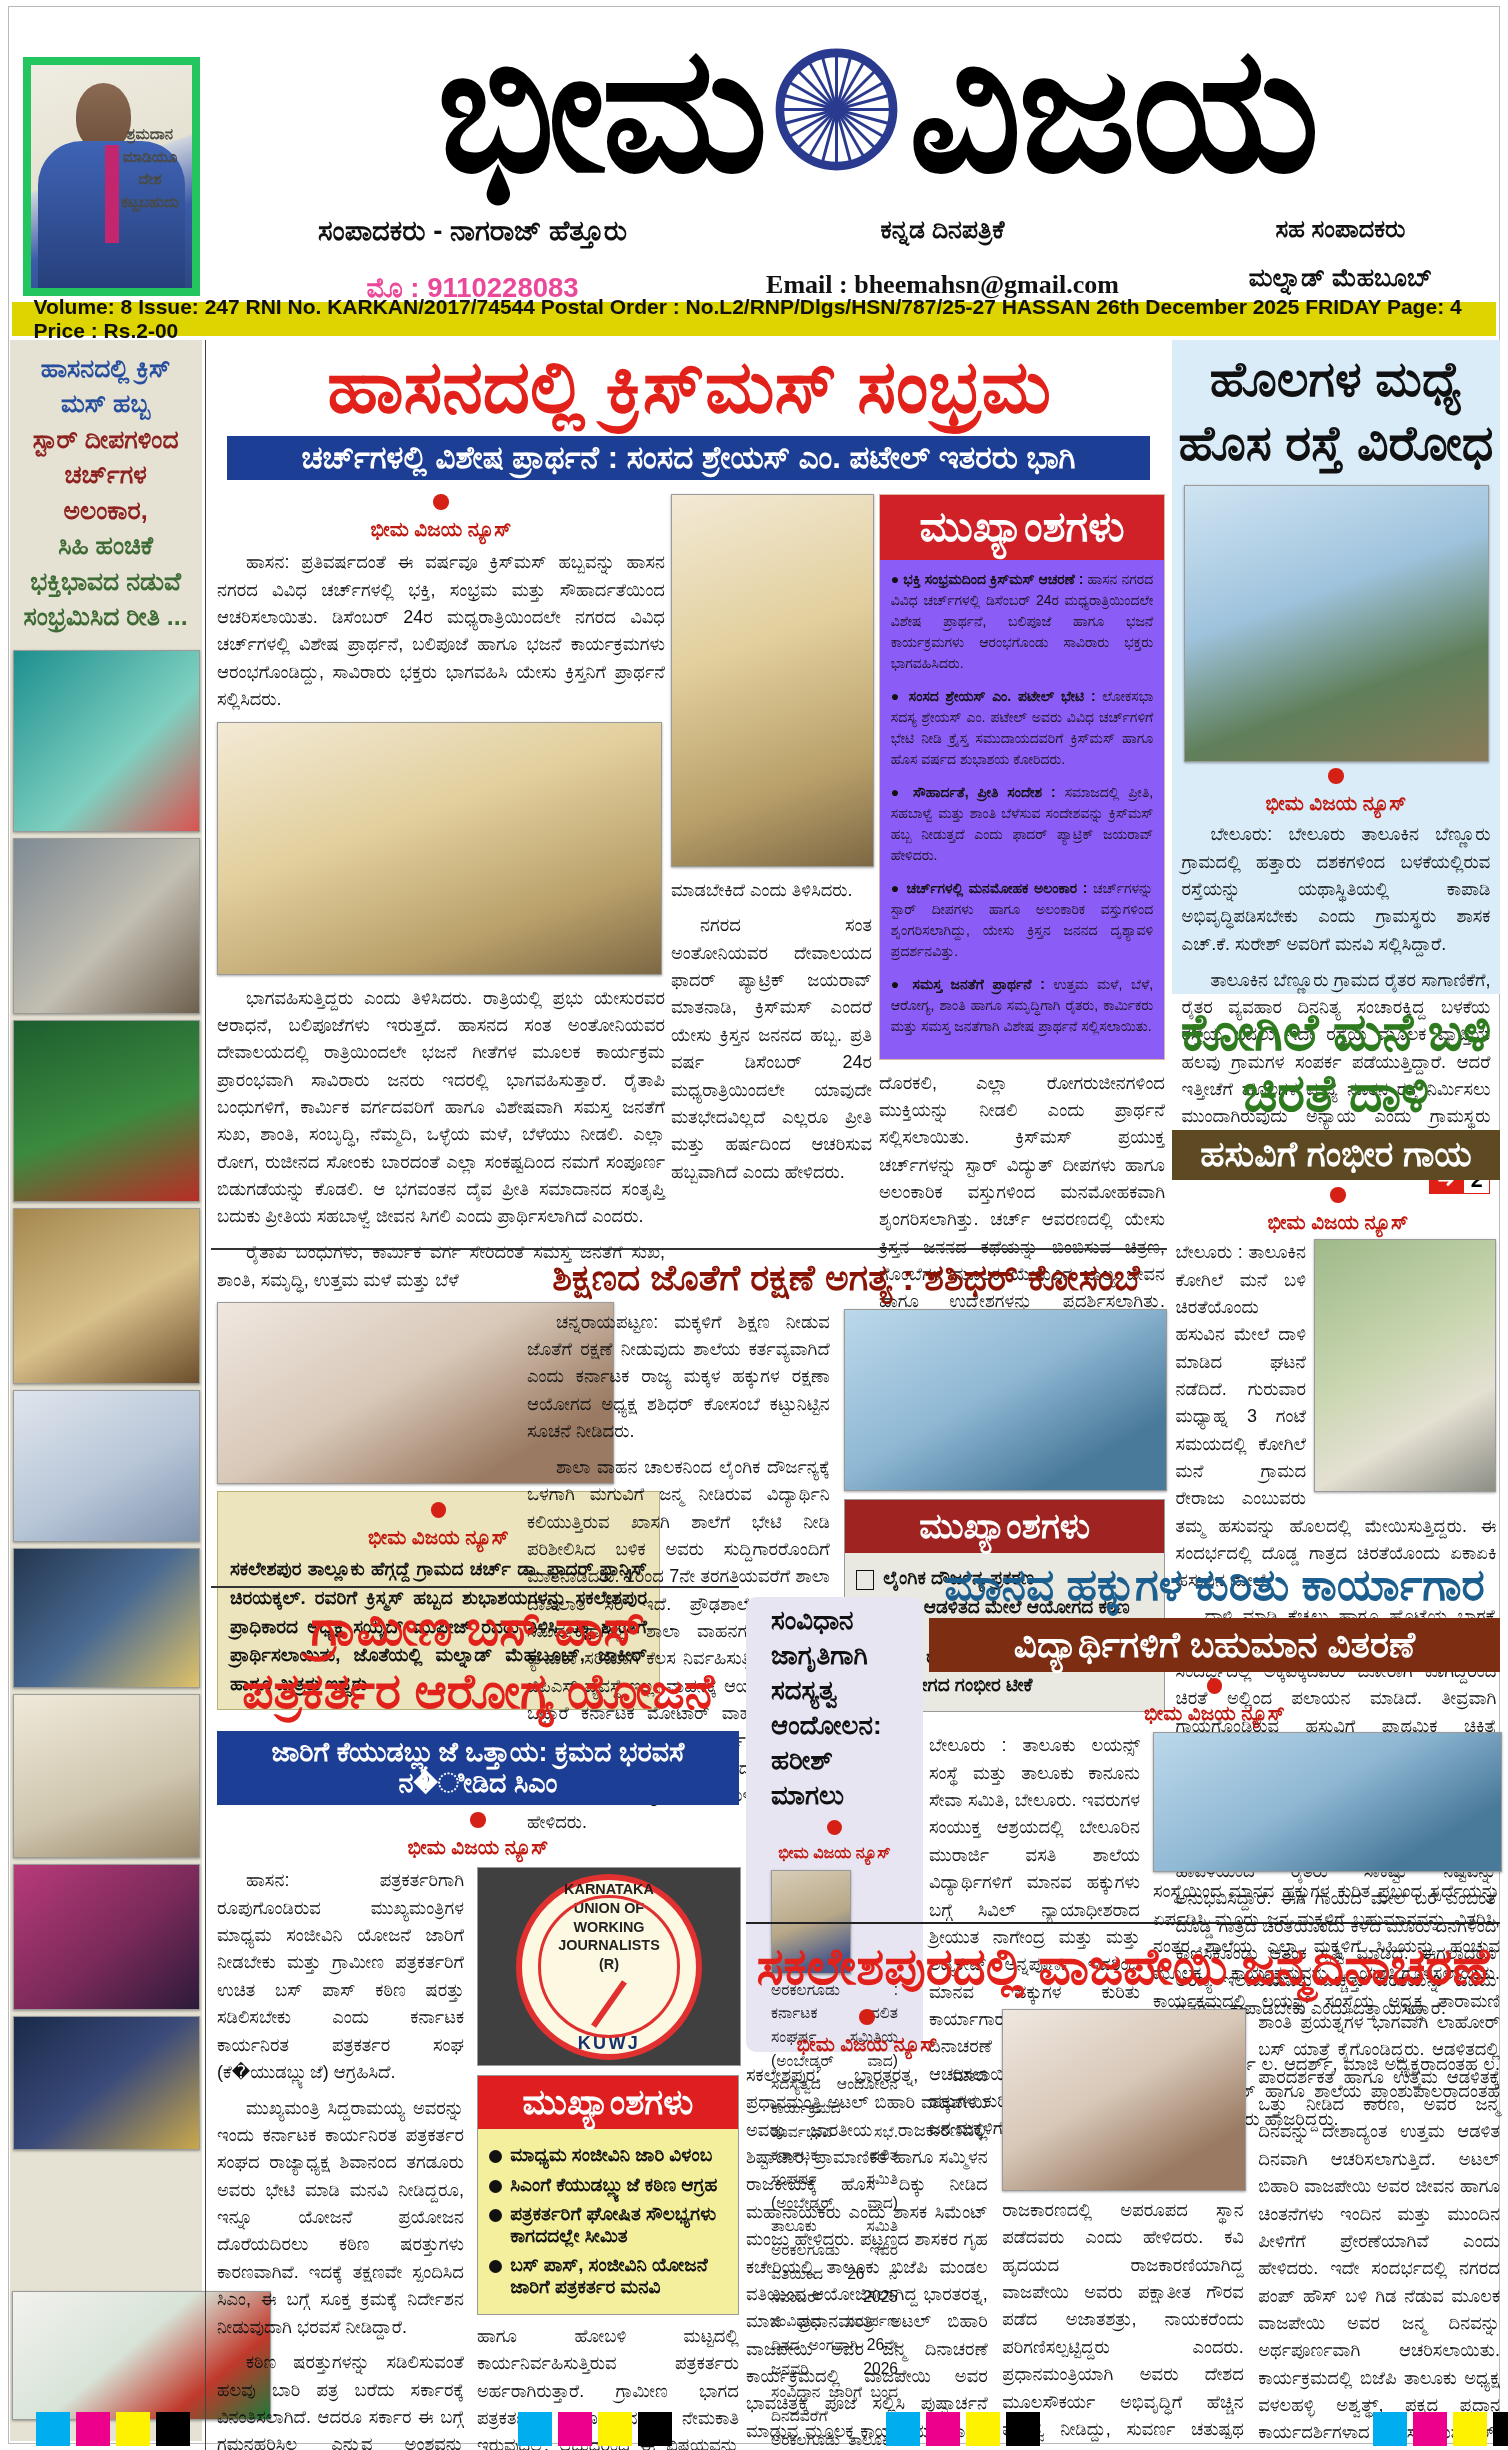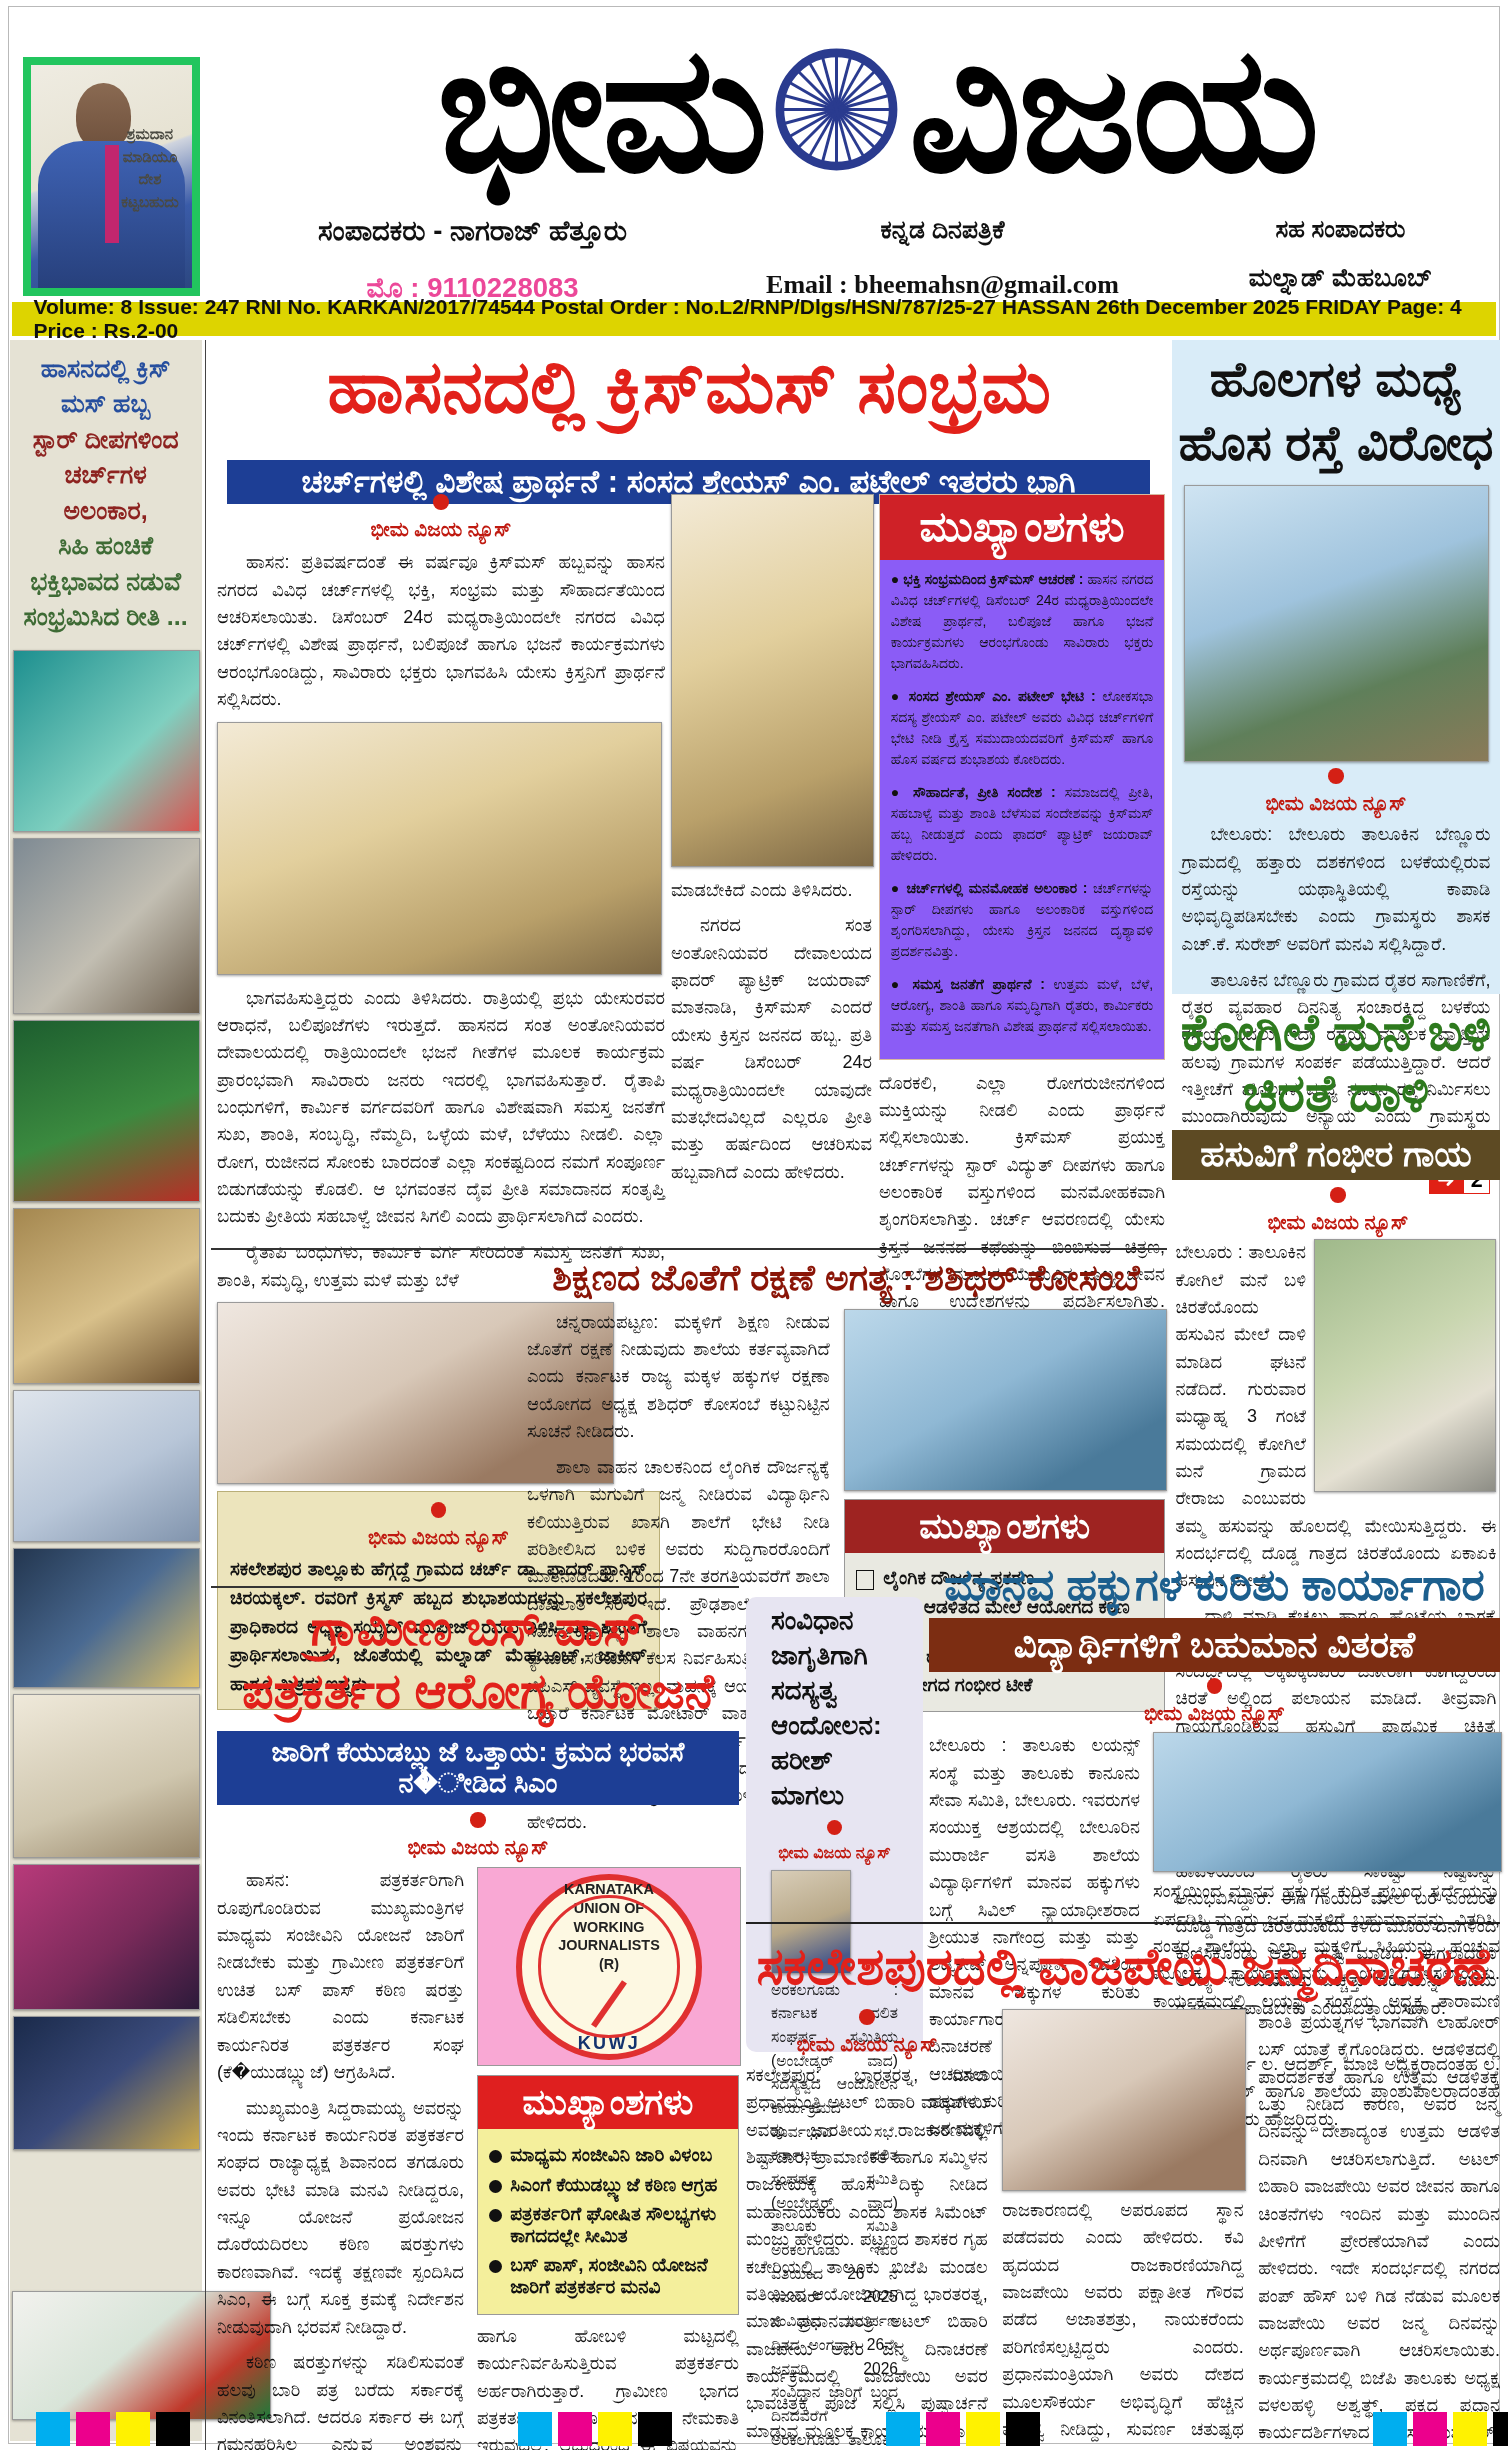--- a/index.html
+++ b/index.html
@@ -64,21 +64,21 @@
   .cont{display:inline-flex;align-items:center;vertical-align:middle;margin-left:10.8px;}
   .cont .arr{width:34px;height:27.5px;background:#e02015;color:#fff;font-size:21.5px;font-weight:bold;
              display:flex;align-items:center;justify-content:center;}
   .cont .num{width:27.5px;height:27.5px;border:1.8px solid #e02015;color:#000;background:#fff;font-size:21.5px;font-weight:bold;
              display:flex;align-items:center;justify-content:center;box-sizing:border-box;}
   
   .main-head{position:absolute;left:211px;top:346px;width:956px;height:84px;
              display:flex;align-items:center;justify-content:center;
              font-size:73px;font-weight:bold;color:#e2211a;}
   .main-sub{position:absolute;left:227px;top:436px;width:923px;height:44px;background:#1d3e95;
-            display:flex;align-items:center;justify-content:center;color:#fff;font-weight:bold;font-size:31px;margin-top:24px;}
+            display:flex;align-items:center;justify-content:center;color:#fff;font-weight:bold;font-size:31px;}
   .col1{position:absolute;left:217px;top:494px;width:448px;}
   .col2{position:absolute;left:671px;top:494px;width:201px;}
   .col3{position:absolute;left:879px;top:494px;width:286px;}
   .hl1{border:0.6px solid #d8b9a0;}
   .hl-head{background:#cf2127;color:#fff;font-weight:bold;font-size:42px;text-align:center;padding:8.4px 0;}
   .hl1-body{background:#8b5cf6;padding:9.6px 10.8px;font-size:14px;line-height:1.5;text-align:justify;}
   .hl1-body .it{margin-bottom:12px;}
   .hl1-body .bullet{font-weight:bold;}
   .cap-box{background:#ece4bc;border:0.6px solid #b9ae78;padding:9.6px 12px;margin-top:7.2px;}
   .cap-box .byline{justify-content:center;margin-bottom:6px;}
@@ -108,21 +108,21 @@
   .hl2-body .it{display:flex;gap:9.6px;font-weight:bold;font-size:18.6px;margin:6px 0;align-items:flex-start;}
   .hl2-body .chk{width:15.6px;height:18px;border:1.8px solid #111;flex:0 0 auto;margin-top:2.4px;}
   
   .gphoto{width:395px;height:180px;margin-top:3.6px;}
   
   .bus{position:absolute;left:217px;top:1597px;width:522px;}
   .bus-head{font-size:49px;font-weight:bold;color:#e2211a;text-align:center;line-height:1.28;}
   .bus-sub{background:#1d3e95;color:#fff;font-weight:bold;font-size:27px;text-align:center;padding:6px 3.6px;margin-top:8.4px;}
   .bus-cols{display:flex;gap:13px;margin-top:8.4px;}
   .bus-l{width:247px;} .bus-r{width:262px;}
-  .kuwj{width:100%;height:197px;background:#f9a8d4;border:0.6px solid #999;display:flex;align-items:center;justify-content:center;}
+  .kuwj{width:100%;height:197px;background:#404040;border:0.6px solid #999;display:flex;align-items:center;justify-content:center;}
   .kuwj-disc{width:174px;height:174px;border-radius:50%;background:#fdf8e2;border:6px solid #e03030;
              display:flex;flex-direction:column;align-items:center;justify-content:center;text-align:center;position:relative;}
   .kuwj-disc .ring{position:absolute;inset:15.6px;border:3.6px solid #e03030;border-radius:50%;}
   .kuwj-txt{font-size:14.4px;font-weight:bold;color:#222;line-height:1.3;width:120px;}
   .kuwj-nib{width:6px;height:54px;background:#e03030;transform:rotate(35deg);margin:3.6px 0 1.2px 0;}
   .kuwj-tag{font-size:18px;font-weight:bold;color:#14336e;letter-spacing:2.4px;}
   .hl3{margin-top:8.4px;border:0.6px solid #999;}
   .hl3 .hl-head{background:#df1f1f;font-size:35px;padding:6px 0;}
   .hl3-body{background:#f4ef9c;padding:8.4px 10.8px;}
   .hl3-body .it{display:flex;gap:8.4px;font-weight:bold;font-size:18.6px;margin:7.2px 0;align-items:flex-start;}

